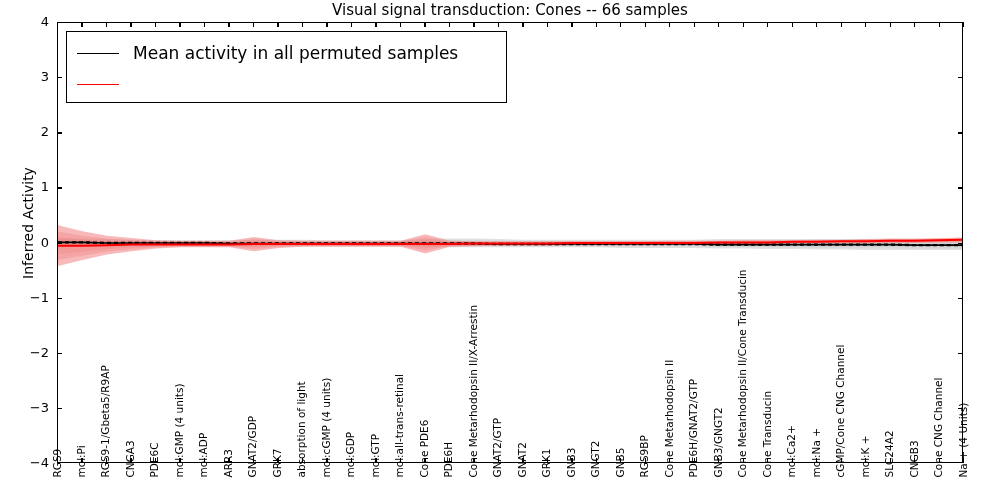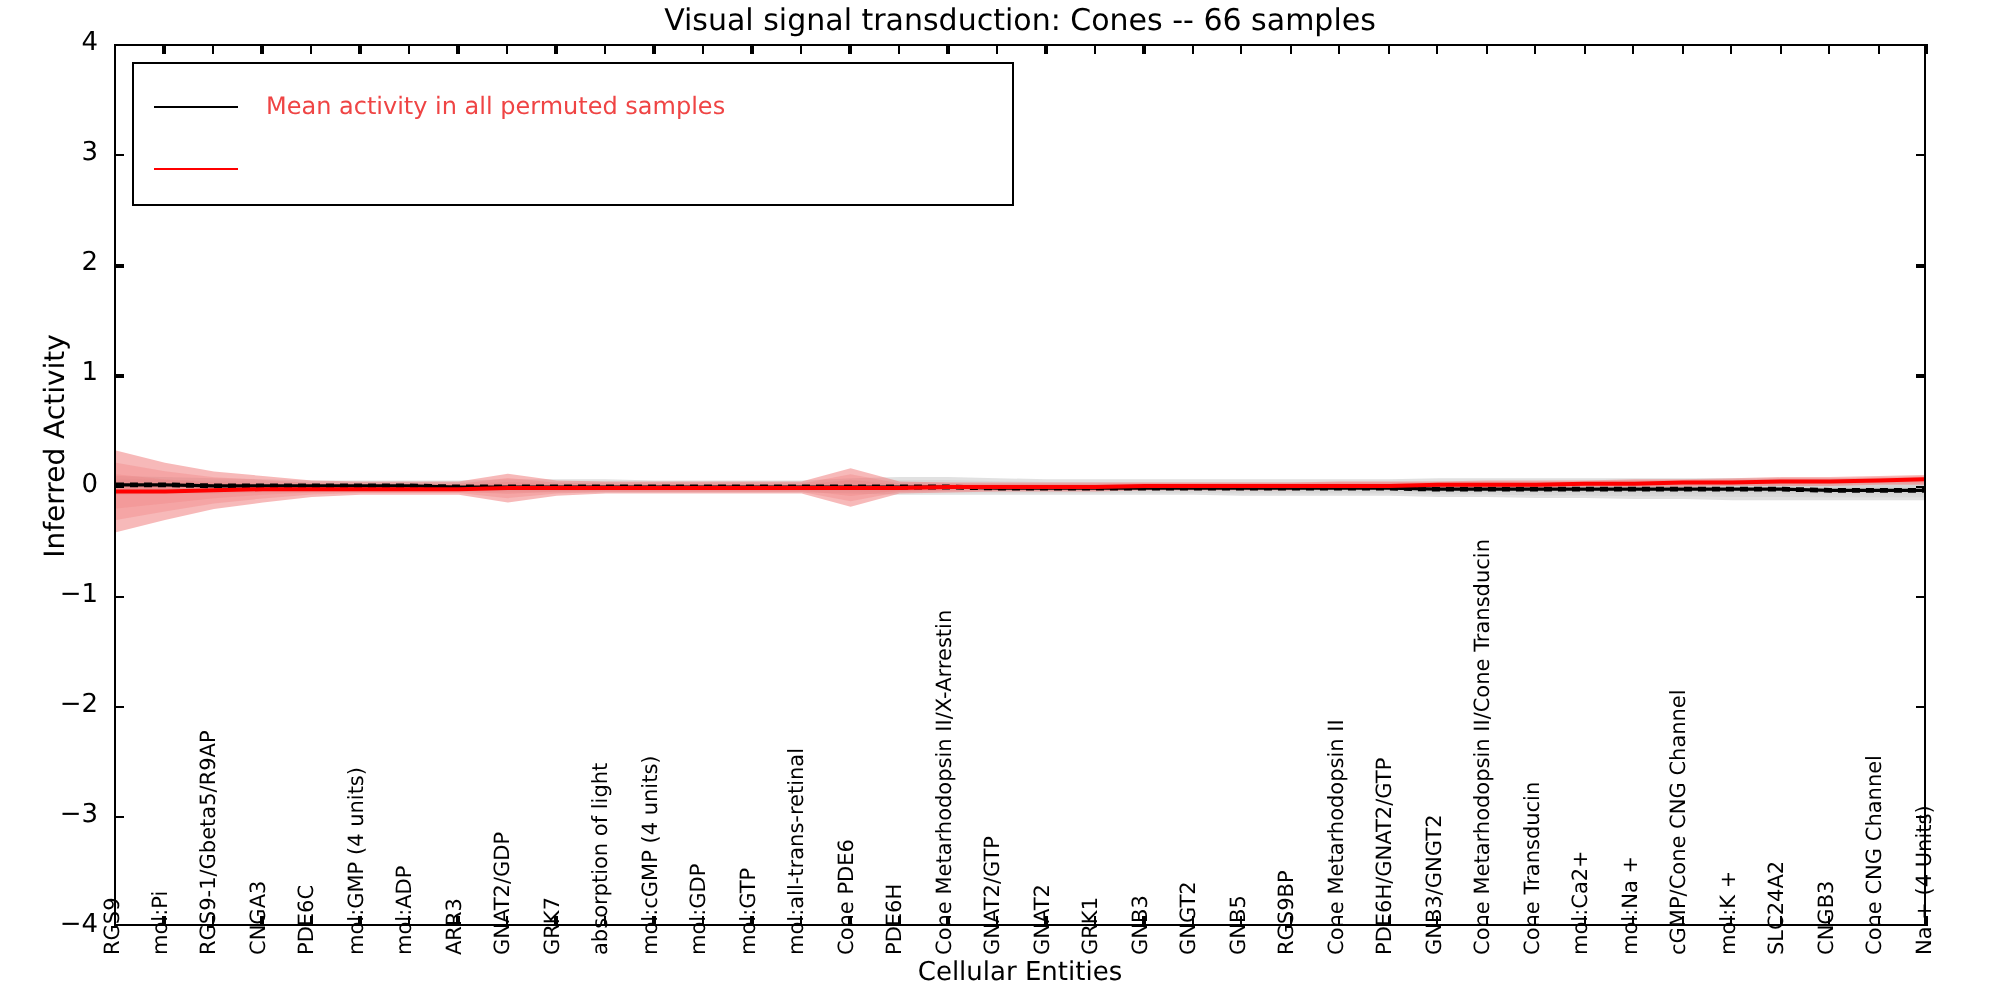--- a/index.html
+++ b/index.html
@@ -118,42 +118,41 @@
     align-items: center;
   }
   .legend-swatch {
     width: 42px;
     height: 0;
     border-top-width: 1.6px;
     border-top-style: solid;
     margin-right: 14px;
   }
   .legend-text {
-    font-size: 12px;
-    color: #ef4444;
+    font-size: 17px;
+    color: #000000;
     white-space: nowrap;
   }
   #yticks-layer, #xticks-layer {
     position: absolute;
     left: 0;
     top: 0;
     width: 1000px;
     height: 500px;
     pointer-events: none;
   }
 </style>
 </head>
 <body>
 
 <div id="figure">
 
   <div id="chart-title">Visual signal transduction: Cones -- 66 samples</div>
 
   <div id="ylabel">Inferred Activity</div>
-  <div id="xlabel">Cellular Entities</div>
 
   <div id="plot-area">
     <svg id="plot-svg" viewBox="0 0 906 441" preserveAspectRatio="none">
       <g id="svg-bands">
           <polygon points="0.00,214.99 24.49,215.54 48.97,216.09 73.46,216.64 97.95,217.19 122.43,217.19 146.92,217.19 171.41,217.19 195.89,216.64 220.38,216.64 244.86,216.64 269.35,217.19 293.84,217.19 318.32,217.19 342.81,217.19 367.30,216.09 391.78,215.54 416.27,215.54 440.76,216.09 465.24,216.64 489.73,216.64 514.22,216.64 538.70,216.64 563.19,216.64 587.68,216.64 612.16,216.64 636.65,216.64 661.14,216.09 685.62,216.09 710.11,216.09 734.59,216.09 759.08,216.09 783.57,216.09 808.05,216.09 832.54,216.09 857.03,216.09 881.51,216.09 906.00,216.09 906.00,227.12 881.51,227.12 857.03,227.12 832.54,227.12 808.05,227.12 783.57,226.56 759.08,226.56 734.59,226.01 710.11,226.01 685.62,225.46 661.14,225.46 636.65,224.91 612.16,224.91 587.68,224.91 563.19,224.91 538.70,224.36 514.22,224.36 489.73,224.36 465.24,224.36 440.76,224.36 416.27,224.36 391.78,224.36 367.30,223.81 342.81,223.26 318.32,223.26 293.84,223.26 269.35,223.26 244.86,223.26 220.38,223.26 195.89,223.26 171.41,223.26 146.92,223.26 122.43,223.26 97.95,223.26 73.46,223.26 48.97,223.81 24.49,223.81 0.00,224.36" fill="#c8c8c8" fill-opacity="0.55" stroke="none"></polygon>
           <polygon points="0.00,216.31 24.49,216.70 48.97,217.25 73.46,217.63 97.95,218.02 122.43,218.02 146.92,218.02 171.41,218.18 195.89,217.80 220.38,217.80 244.86,217.80 269.35,218.18 293.84,218.18 318.32,218.18 342.81,218.18 367.30,217.41 391.78,217.03 416.27,217.03 440.76,217.58 465.24,217.96 489.73,217.96 514.22,217.96 538.70,217.96 563.19,217.96 587.68,217.96 612.16,217.96 636.65,217.96 661.14,217.74 685.62,217.74 710.11,217.74 734.59,217.74 759.08,217.74 783.57,217.74 808.05,217.74 832.54,217.74 857.03,217.91 881.51,217.91 906.00,217.91 906.00,225.63 881.51,225.63 857.03,225.63 832.54,225.46 808.05,225.46 783.57,225.08 759.08,225.08 734.59,224.69 710.11,224.69 685.62,224.30 661.14,224.30 636.65,223.75 612.16,223.75 587.68,223.75 563.19,223.75 538.70,223.37 514.22,223.37 489.73,223.37 465.24,223.37 440.76,223.37 416.27,223.20 391.78,223.20 367.30,222.82 342.81,222.43 318.32,222.43 293.84,222.43 269.35,222.43 244.86,222.43 220.38,222.43 195.89,222.43 171.41,222.43 146.92,222.26 122.43,222.26 97.95,222.26 73.46,222.26 48.97,222.65 24.49,222.48 0.00,222.87" fill="#c8c8c8" fill-opacity="0.35" stroke="none"></polygon>
           <polygon points="0.00,217.55 24.49,217.78 48.97,218.33 73.46,218.56 97.95,218.79 122.43,218.79 146.92,218.79 171.41,219.11 195.89,218.88 220.38,218.88 244.86,218.88 269.35,219.11 293.84,219.11 318.32,219.11 342.81,219.11 367.30,218.65 391.78,218.42 416.27,218.42 440.76,218.97 465.24,219.20 489.73,219.20 514.22,219.20 538.70,219.20 563.19,219.20 587.68,219.20 612.16,219.20 636.65,219.20 661.14,219.29 685.62,219.29 710.11,219.29 734.59,219.29 759.08,219.29 783.57,219.29 808.05,219.29 832.54,219.29 857.03,219.61 881.51,219.61 906.00,219.61 906.00,224.24 881.51,224.24 857.03,224.24 832.54,223.92 808.05,223.92 783.57,223.69 759.08,223.69 734.59,223.45 710.11,223.45 685.62,223.22 661.14,223.22 636.65,222.67 612.16,222.67 587.68,222.67 563.19,222.67 538.70,222.44 514.22,222.44 489.73,222.44 465.24,222.44 440.76,222.44 416.27,222.12 391.78,222.12 367.30,221.89 342.81,221.66 318.32,221.66 293.84,221.66 269.35,221.66 244.86,221.66 220.38,221.66 195.89,221.66 171.41,221.66 146.92,221.34 122.43,221.34 97.95,221.34 73.46,221.34 48.97,221.57 24.49,221.25 0.00,221.48" fill="#c8c8c8" fill-opacity="0.3" stroke="none"></polygon>
           <polygon points="0.00,202.31 24.49,208.37 48.97,212.78 73.46,214.99 97.95,217.19 122.43,217.74 146.92,217.74 171.41,217.74 195.89,213.88 220.38,217.19 244.86,217.74 269.35,217.74 293.84,217.74 318.32,217.74 342.81,217.74 367.30,211.13 391.78,217.74 416.27,218.29 440.76,218.29 465.24,218.29 489.73,218.29 514.22,218.29 538.70,218.29 563.19,218.29 587.68,218.29 612.16,217.74 636.65,217.74 661.14,217.74 685.62,217.19 710.11,217.19 734.59,217.19 759.08,216.64 783.57,216.64 808.05,216.09 832.54,215.54 857.03,215.54 881.51,214.99 906.00,214.44 906.00,219.40 881.51,219.40 857.03,219.95 832.54,219.95 808.05,219.95 783.57,220.50 759.08,220.50 734.59,220.50 710.11,221.05 685.62,221.05 661.14,221.60 636.65,221.60 612.16,221.60 587.68,222.15 563.19,222.15 538.70,222.15 514.22,222.15 489.73,222.71 465.24,222.71 440.76,222.71 416.27,223.26 391.78,223.81 367.30,230.42 342.81,223.81 318.32,223.81 293.84,223.81 269.35,223.81 244.86,223.81 220.38,224.91 195.89,228.22 171.41,224.36 146.92,224.36 122.43,224.36 97.95,225.46 73.46,228.22 48.97,231.53 24.49,237.04 0.00,243.10" fill="#f08080" fill-opacity="0.55" stroke="none"></polygon>
           <polygon points="0.00,208.43 24.49,212.67 48.97,215.59 73.46,216.97 97.95,218.52 122.43,218.90 146.92,218.90 171.41,218.90 195.89,216.03 220.38,218.35 244.86,218.74 269.35,218.74 293.84,218.74 318.32,218.74 342.81,218.74 367.30,214.11 391.78,218.74 416.27,218.96 440.76,218.96 465.24,218.96 489.73,218.96 514.22,218.79 538.70,218.79 563.19,218.79 587.68,218.79 612.16,218.41 636.65,218.41 661.14,218.24 685.62,217.85 710.11,217.85 734.59,217.69 759.08,217.30 783.57,217.14 808.05,216.75 832.54,216.20 857.03,216.20 881.51,215.65 906.00,215.10 906.00,218.57 881.51,218.74 857.03,219.29 832.54,219.29 808.05,219.45 783.57,219.84 759.08,220.00 734.59,220.00 710.11,220.56 685.62,220.56 661.14,220.94 636.65,221.11 612.16,221.11 587.68,221.49 563.19,221.49 538.70,221.49 514.22,221.49 489.73,222.04 465.24,222.04 440.76,222.04 416.27,222.43 391.78,222.98 367.30,227.61 342.81,222.98 318.32,222.98 293.84,222.98 269.35,222.98 244.86,222.98 220.38,223.75 195.89,226.07 171.41,223.53 146.92,223.53 122.43,223.53 97.95,224.30 73.46,226.23 48.97,228.71 24.49,232.74 0.00,236.98" fill="#f08080" fill-opacity="0.35" stroke="none"></polygon>
           <polygon points="0.00,214.14 24.49,216.69 48.97,218.22 73.46,218.82 97.95,219.75 122.43,219.98 146.92,219.98 171.41,219.98 195.89,218.04 220.38,219.43 244.86,219.66 269.35,219.66 293.84,219.66 318.32,219.66 342.81,219.66 367.30,216.88 391.78,219.66 416.27,219.57 440.76,219.57 465.24,219.57 489.73,219.57 514.22,219.25 538.70,219.25 563.19,219.25 587.68,219.25 612.16,219.02 636.65,219.02 661.14,218.70 685.62,218.47 710.11,218.47 734.59,218.15 759.08,217.92 783.57,217.60 808.05,217.37 832.54,216.82 857.03,216.82 881.51,216.27 906.00,215.72 906.00,217.80 881.51,218.12 857.03,218.67 832.54,218.67 808.05,218.99 783.57,219.22 759.08,219.54 734.59,219.54 710.11,220.09 685.62,220.09 661.14,220.32 636.65,220.64 612.16,220.64 587.68,220.87 563.19,220.87 538.70,220.87 514.22,220.87 489.73,221.43 465.24,221.43 440.76,221.43 416.27,221.66 391.78,222.21 367.30,224.99 342.81,222.21 318.32,222.21 293.84,222.21 269.35,222.21 244.86,222.21 220.38,222.67 195.89,224.06 171.41,222.76 146.92,222.76 122.43,222.76 97.95,223.22 73.46,224.38 48.97,226.09 24.49,228.72 0.00,231.27" fill="#f08080" fill-opacity="0.3" stroke="none"></polygon>

